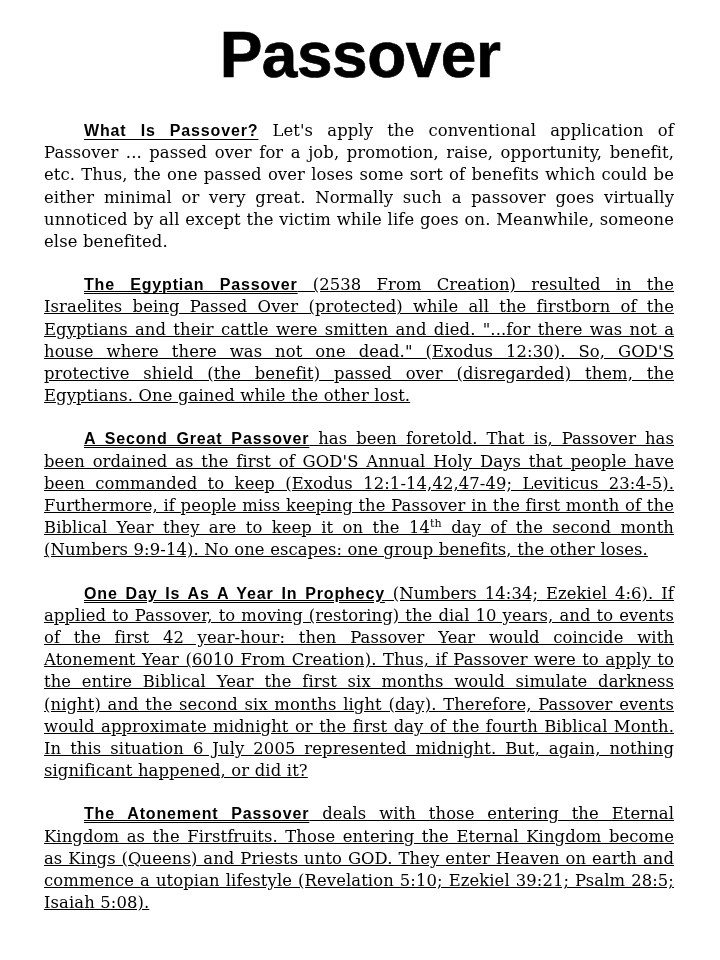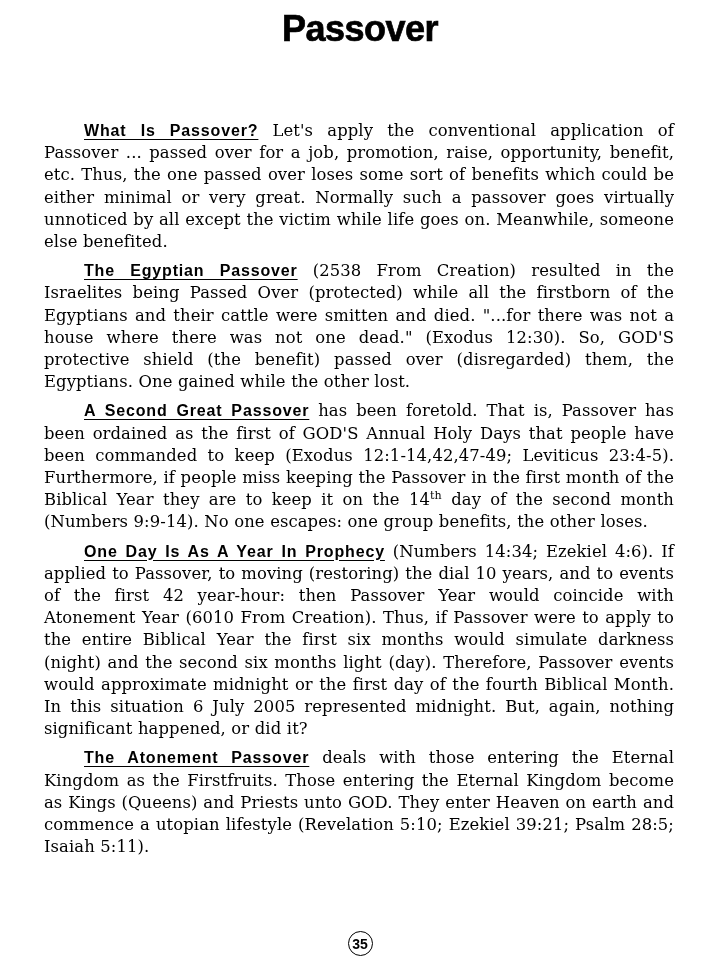--- a/index.html
+++ b/index.html
@@ -18,45 +18,47 @@
   .page {
     width: 720px;
     height: 960px;
     position: relative;
     box-sizing: border-box;
   }
   .doc-title {
     text-align: center;
     font-family: "Liberation Sans", sans-serif;
     font-weight: bold;
-    font-size: 36px;
+    font-size: 64px;
     line-height: 58px;
     letter-spacing: -0.5px;
     margin: 0;
+    padding-top: 26px;
     -webkit-text-stroke: 0.7px #000;
   }
   .body-col {
     position: absolute;
     left: 44px;
     top: 120px;
     width: 630px;
   }
   p.para {
     margin: 0 0 0 0;
     text-align: justify;
     text-justify: inter-word;
     text-indent: 40px;
     font-family: "DejaVu Serif", serif;
     font-size: 16.4px;
     line-height: 22.2px;
     letter-spacing: 0.1px;
     word-spacing: 0.2px;
   }
   p.para + p.para {
-    margin-top: 7px;
+    margin-top: 21px;
+    text-decoration: underline;
   }
   .run-head {
     font-family: "Liberation Sans", sans-serif;
     font-weight: bold;
     font-size: 16px;
     letter-spacing: 0.85px;
     text-decoration: underline;
     text-underline-offset: 2.5px;
     white-space: nowrap;
   }
@@ -105,23 +107,20 @@
 
     <p class="para">
       <span class="run-head">A Second Great Passover</span><span> has been foretold.  That is, Passover has been ordained as the first of GOD'S Annual Holy Days that people have been commanded to keep (Exodus 12:1-14,42,47-49; Leviticus 23:4-5).  Furthermore, if people miss keeping the Passover in the first month of the Biblical Year they are to keep it on the 14</span><span class="sup">th</span><span> day of the second month (Numbers 9:9-14).  No one escapes:  one group benefits, the other loses.</span>
     </p>
 
     <p class="para">
       <span class="run-head">One Day Is As A Year In Prophecy</span><span> (Numbers 14:34; Ezekiel 4:6).  If applied to Passover, to moving (restoring) the dial 10 years, and to events of the first 42 year-hour:   then Passover Year would coincide with Atonement Year (6010 From Creation).  Thus, if Passover were to apply to the entire Biblical Year the first six months would simulate darkness (night) and the second six months light (day).  Therefore, Passover events would approximate midnight or the first day of the fourth Biblical Month.  In this situation 6 July 2005 represented midnight.  But, again, nothing significant happened, or did it?</span>
     </p>
 
     <p class="para">
-      <span class="run-head">The Atonement Passover</span><span> deals with those entering the Eternal Kingdom as the Firstfruits.  Those entering the Eternal Kingdom become as Kings (Queens) and Priests unto GOD.    They enter Heaven on earth and commence a utopian lifestyle (Revelation 5:10; Ezekiel 39:21; Psalm 28:5; Isaiah 5:11).</span>
+      <span class="run-head">The Atonement Passover</span><span> deals with those entering the Eternal Kingdom as the Firstfruits.  Those entering the Eternal Kingdom become as Kings (Queens) and Priests unto GOD.    They enter Heaven on earth and commence a utopian lifestyle (Revelation 5:10; Ezekiel 39:21; Psalm 28:5; Isaiah 5:08).</span>
     </p>
 
 
   </div>
 
-  <div class="page-number">
-    <span class="circle">35</span>
-  </div>
 
 </div>
 
 </body></html>

